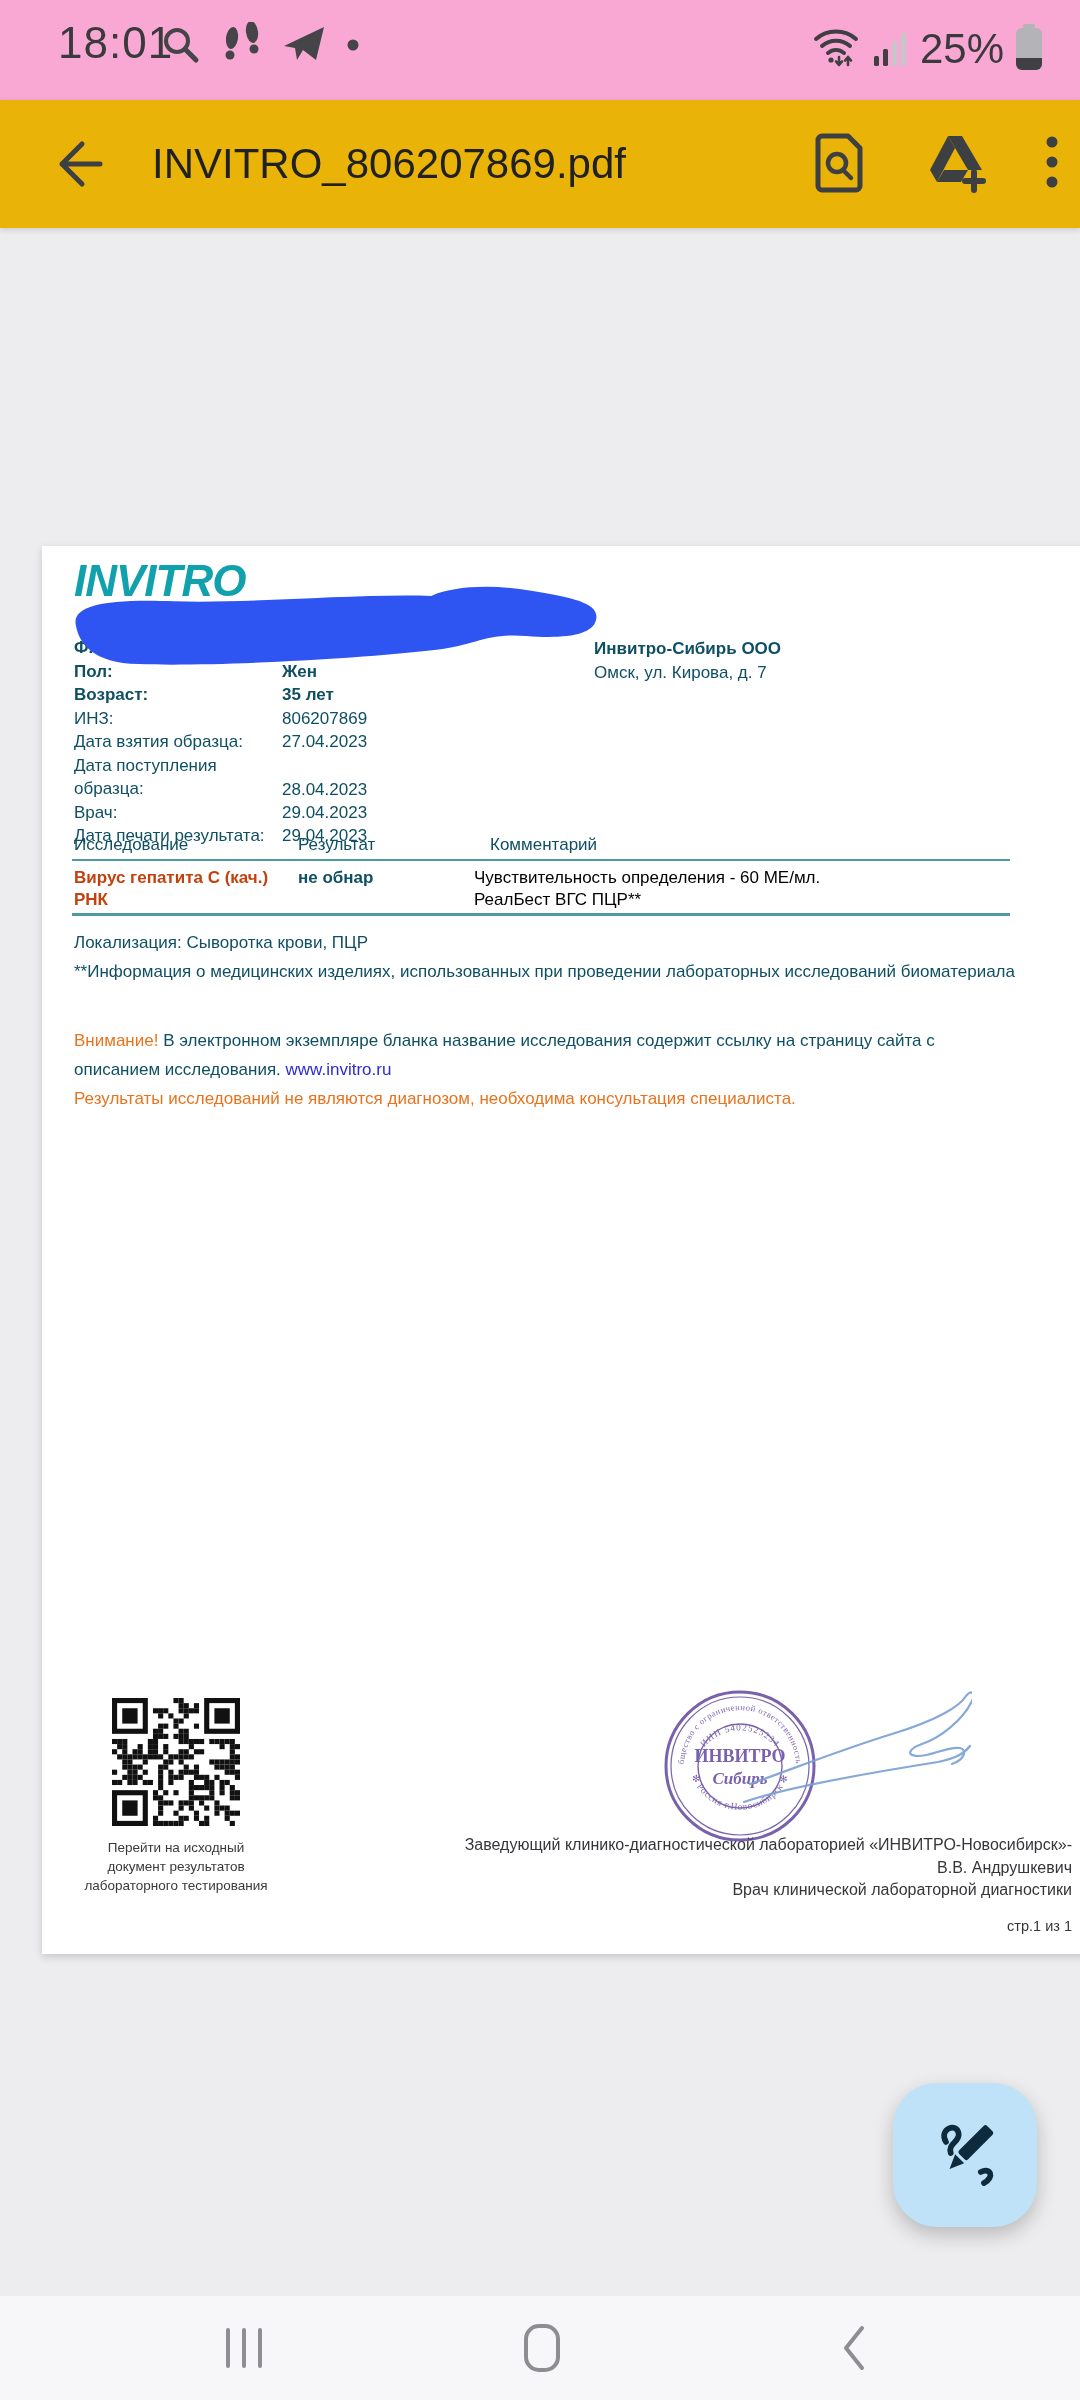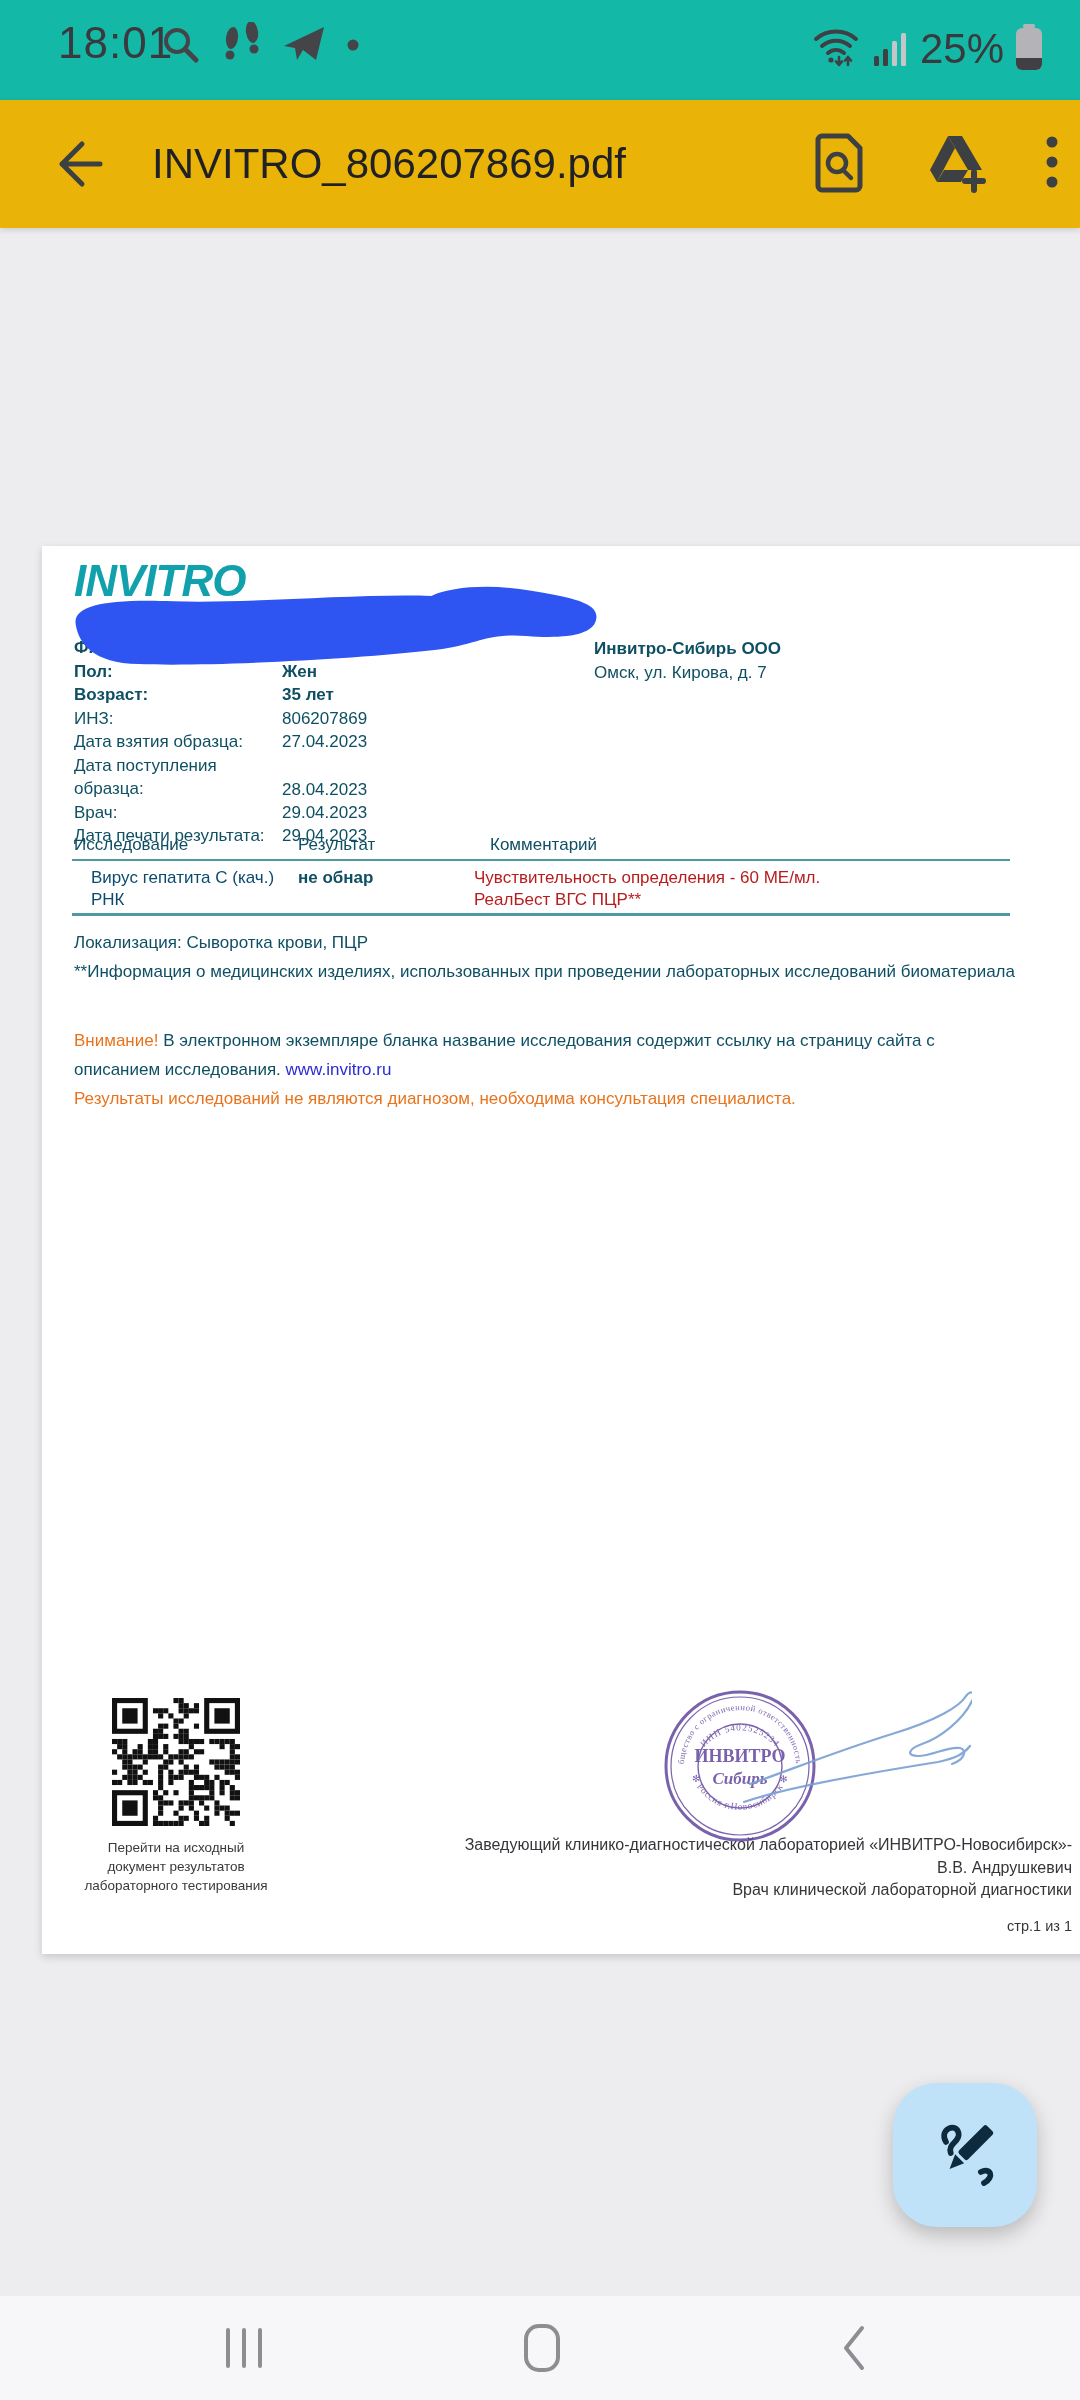--- a/index.html
+++ b/index.html
@@ -1,20 +1,20 @@
 <!DOCTYPE html>
 <html><head>
 <meta charset="utf-8">
 <style>
   * { margin:0; padding:0; box-sizing:border-box; }
   html,body { width:1080px; height:2400px; background:#ededef; font-family:"Liberation Sans", sans-serif; overflow:hidden; }
   .screen { position:relative; width:1080px; height:2400px; background:#ededef; }
 
   
-  .status-bar { position:absolute; left:0; top:0; width:1080px; height:100px; background:#14b8a6; display:flex; align-items:center; }
+  .status-bar { position:absolute; left:0; top:0; width:1080px; height:100px; background:#f9a8d4; display:flex; align-items:center; }
   .sb-time { position:absolute; left:58px; top:18px; font-size:44px; color:#3a3a3e; letter-spacing:1px; }
   .sb-notif { position:absolute; left:160px; top:22px; display:flex; align-items:center; gap:18px; }
   .sb-right { position:absolute; right:36px; top:22px; display:flex; align-items:center; gap:10px; }
   .sb-batt-text { font-size:42px; color:#3a3a3e;text-align:center; }
 
   
   .app-bar { position:absolute; left:0; top:100px; width:1080px; height:128px; background:#eab308; box-shadow:0 2px 6px rgba(0,0,0,.14); display:flex; align-items:center; }
   .ab-back { position:absolute; left:48px; top:34px; width:60px; height:60px; }
   .ab-title { position:absolute; left:152px; top:0; height:128px; line-height:128px; font-size:42px; color:#1f2126; white-space:nowrap; max-width:560px; overflow:hidden; }
   .ab-icons { position:absolute; right:20px; top:0; height:128px; display:flex; align-items:center; gap:54px; }
@@ -32,23 +32,23 @@
 
   .org { position:absolute; left:552px; top:91px; line-height:24px; font-size:17px; color:#0f4f63; }
   .org-name { font-weight:bold; }
 
   .tbl-head { position:absolute; left:0; top:289px; width:996px; font-size:17px; color:#0f4f63; }
   .th-study { position:absolute; left:32px; top:0; }
   .th-result { position:absolute; left:256px; top:0; }
   .th-comment { position:absolute; left:448px; top:0; }
   .rule1 { position:absolute; left:30px; top:313px; width:938px; height:2px; background:#4f99a5; }
   .trow { position:absolute; left:0; top:321px; width:996px; font-size:17px; line-height:22px; }
-  .td-study { position:absolute; left:49px; top:0; width:216px; color:#0c4a6e; }
+  .td-study { position:absolute; left:32px; top:0; width:216px; color:#c2410c;font-weight:bold; }
   .td-result { position:absolute; left:256px; top:0; font-weight:bold; color:#0f4f63; }
-  .td-comment { position:absolute; left:432px; top:0; width:540px; color:#b91c1c; }
+  .td-comment { position:absolute; left:432px; top:0; width:540px; color:#000000; }
   .rule2 { position:absolute; left:30px; top:367px; width:938px; height:3px; background:#4f99a5; }
 
   .req-comments { position:absolute; left:32px; top:382px; line-height:29px; font-size:17px; color:#0f4f63; }
   .warning { position:absolute; left:32px; top:480px; width:940px; line-height:29px; font-size:17px; color:#0f4f63; }
   .warn-label { color:#e9731d; }
   .link { color:#2b2bd6; }
   .disclaimer { position:absolute; left:32px; top:543px; font-size:17px; color:#e9731d; }
 
   .qr-block { position:absolute; left:14px; top:1152px; width:240px; }
   .qr-svg { display:block; margin:0 auto; }

